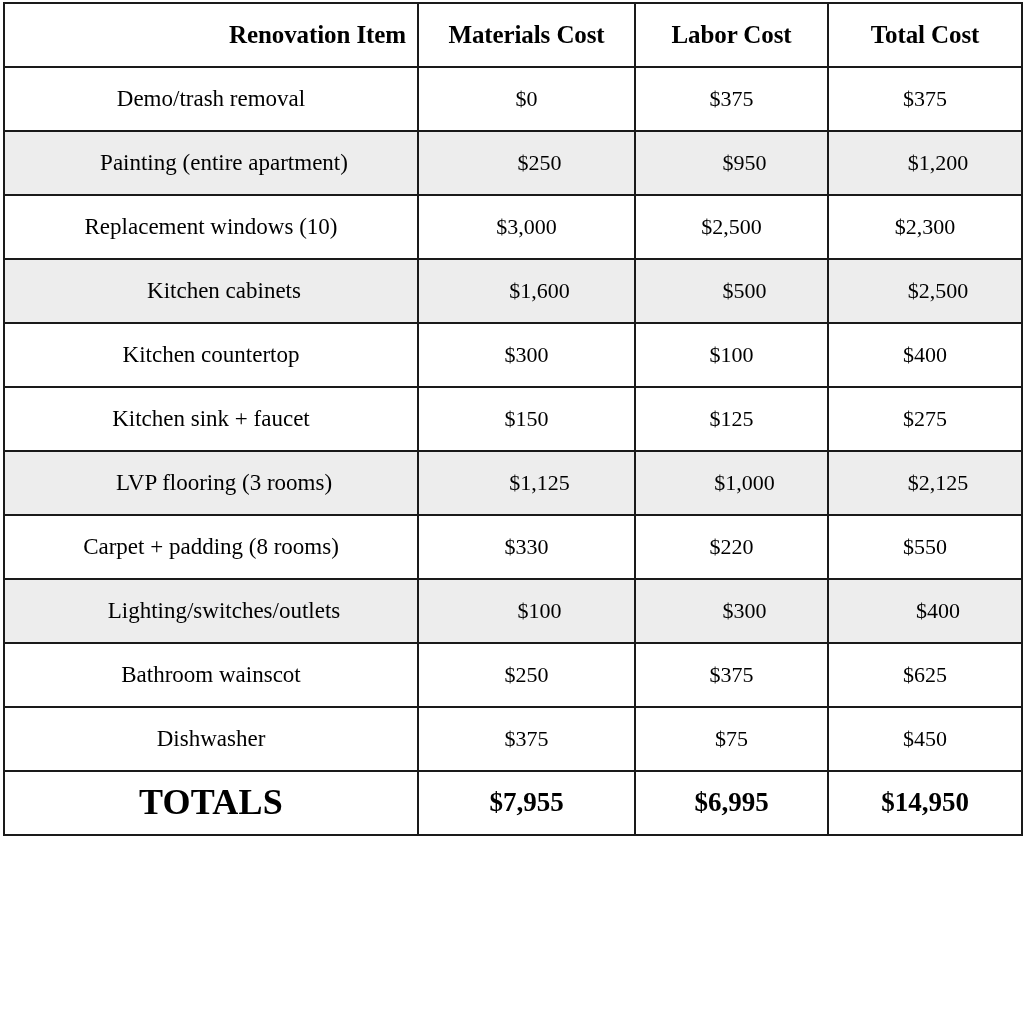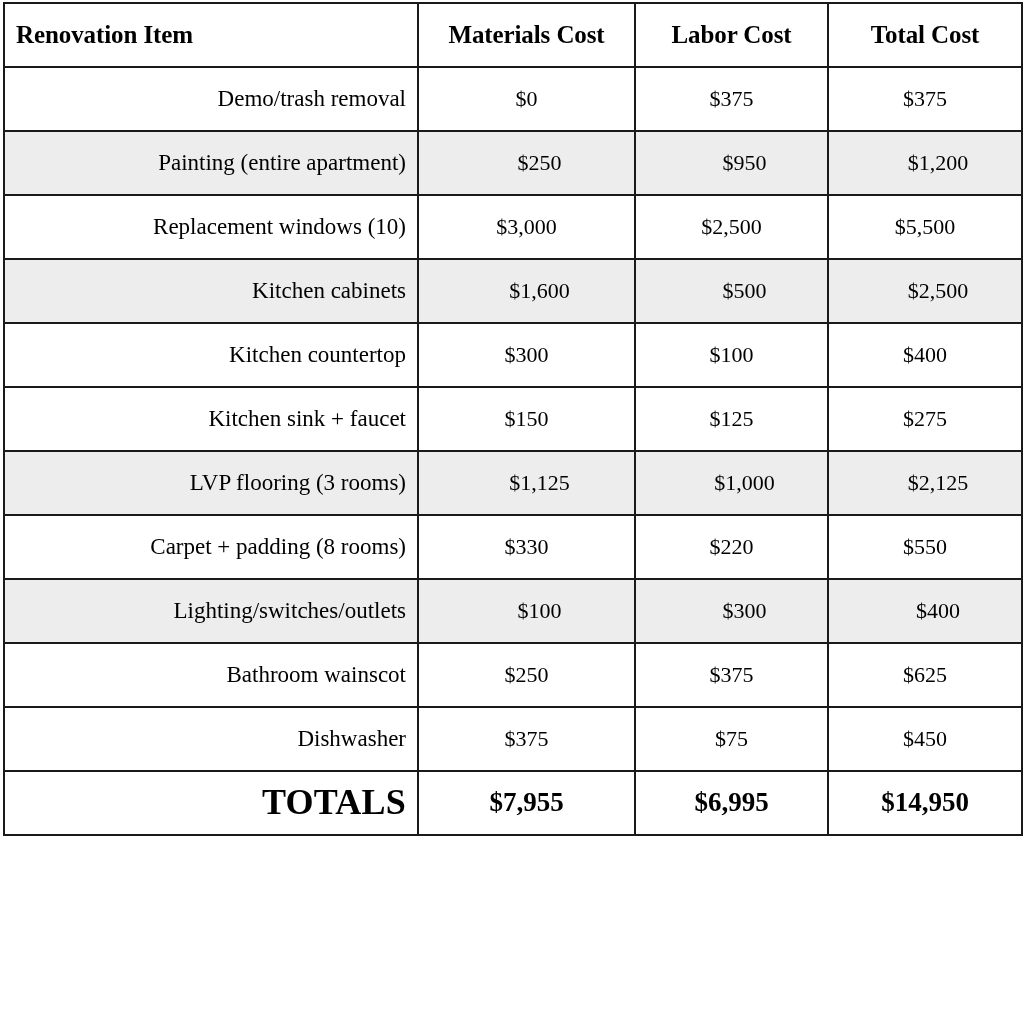--- a/index.html
+++ b/index.html
@@ -45,32 +45,32 @@
     box-sizing: border-box;
   }
 
   thead th {
     font-weight: bold;
     font-size: 25px;
     letter-spacing: -0.1px;
     background: #ffffff;
     height: 66px;
   }
-  th.head-item { text-align: left; }
+  th.head-item { text-align: right; }
   th.head-num  { text-align: center; }
 
   tbody tr.row-odd  > td { background: #ffffff; }
   tbody tr.row-even > td { background: #ededed; padding-left: 37px; }
 
   tbody td {
     font-size: 23px;
     font-weight: normal;
     line-height: 1.15;
   }
-  td.cell-item { text-align: right; }
+  td.cell-item { text-align: center; }
   td.cell-num  { text-align: center; font-size: 22px; }
 
   tbody tr.totals-row > td {
     background: #ffffff;
     font-weight: bold;
   }
   tbody tr.totals-row > td.cell-item { font-size: 36px; letter-spacing: 0.2px; }
   tbody tr.totals-row > td.cell-num  { font-size: 27px; }
 </style>
 </head>
@@ -102,21 +102,21 @@
         <tr class="row-even">
           <td class="cell-item">Painting (entire apartment)</td>
           <td class="cell-num">$250</td>
           <td class="cell-num">$950</td>
           <td class="cell-num">$1,200</td>
         </tr>
         <tr class="row-odd">
           <td class="cell-item">Replacement windows (10)</td>
           <td class="cell-num">$3,000</td>
           <td class="cell-num">$2,500</td>
-          <td class="cell-num">$5,500</td>
+          <td class="cell-num">$2,300</td>
         </tr>
         <tr class="row-even">
           <td class="cell-item">Kitchen cabinets</td>
           <td class="cell-num">$1,600</td>
           <td class="cell-num">$500</td>
           <td class="cell-num">$2,500</td>
         </tr>
         <tr class="row-odd">
           <td class="cell-item">Kitchen countertop</td>
           <td class="cell-num">$300</td>

